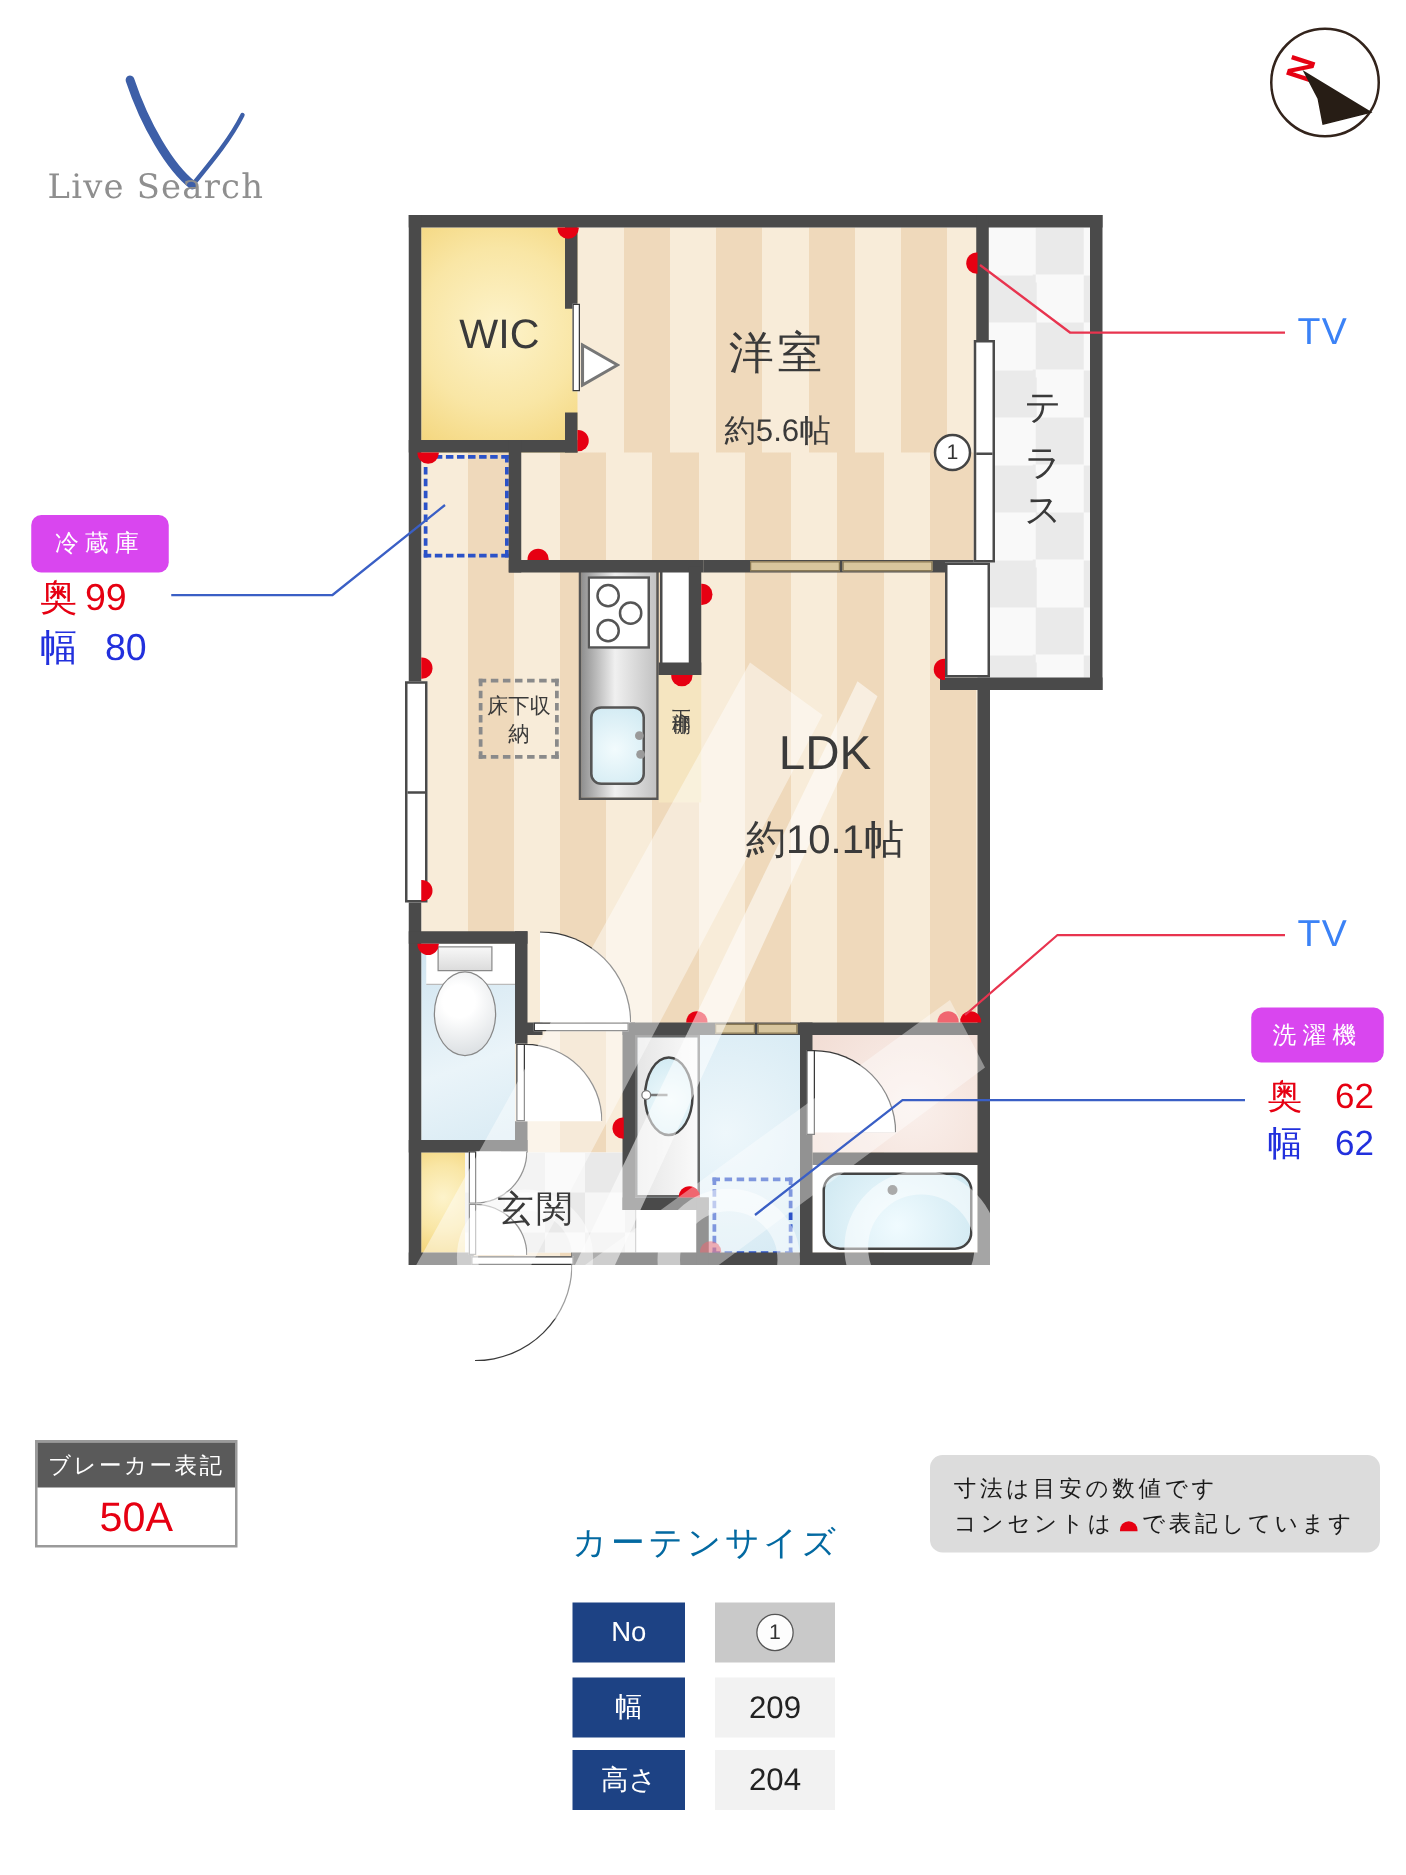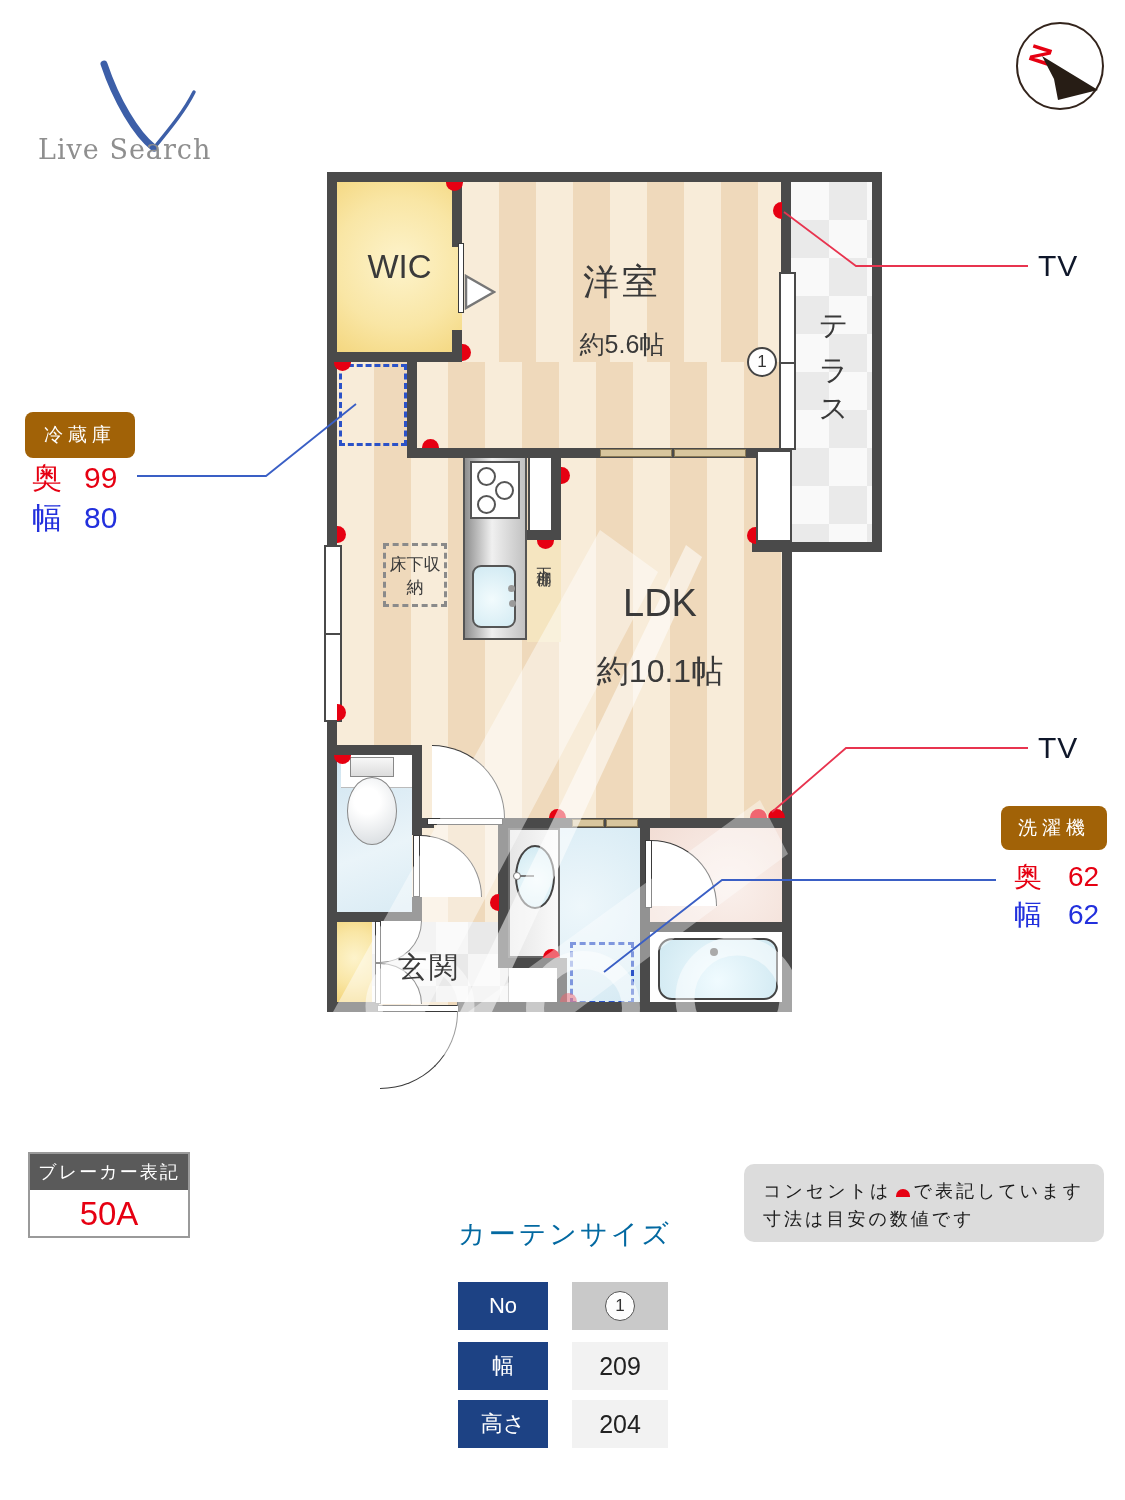--- a/index.html
+++ b/index.html
@@ -34,26 +34,26 @@
   .out-u{width:17px;height:9px;border-radius:9px 9px 0 0;}
   .out-d{width:17px;height:9px;border-radius:0 0 9px 9px;}
   .out-l{width:9px;height:17px;border-radius:9px 0 0 9px;}
   .out-r{width:9px;height:17px;border-radius:0 9px 9px 0;}
   
   .room-label{position:absolute;color:#3a3a3a;}
   .vtext{writing-mode:vertical-rl;}
   .circle-num{position:absolute;width:30px;height:30px;border:2px solid #444;border-radius:50%;
     background:#fff;box-sizing:border-box;display:flex;align-items:center;justify-content:center;
     font-size:17px;color:#333;}
-  .badge{position:absolute;background:#a16207;color:#fff;border-radius:8px;
+  .badge{position:absolute;background:#d946ef;color:#fff;border-radius:8px;
     display:flex;align-items:center;justify-content:center;letter-spacing:5px;font-size:19px;}
   .dim-row{position:absolute;display:flex;align-items:baseline;}
   .dim-red{color:#e60012;}
   .dim-blue{color:#2230dd;}
-  .tv-label{position:absolute;color:#0f172a;font-size:30px;letter-spacing:1px;}
+  .tv-label{position:absolute;color:#3b82f6;font-size:30px;letter-spacing:1px;}
   
   .breaker{position:absolute;left:28px;top:1152px;width:162px;height:86px;border:2px solid #9a9a9a;
     box-sizing:border-box;background:#fff;}
   .breaker .hd{height:36px;background:#5a5a5a;color:#fff;display:flex;align-items:center;
     justify-content:center;font-size:18px;letter-spacing:2px;}
   .breaker .val{height:48px;display:flex;align-items:center;justify-content:center;
     color:#e60012;font-size:33px;}
   
   .ct-title{position:absolute;left:420px;top:1216px;width:290px;text-align:center;
     font-size:27px;letter-spacing:3px;color:#0369a1;}
@@ -242,21 +242,21 @@
   <div class="room-label" style="left:398px;top:948px;width:100px;font-size:29px;letter-spacing:2px;">玄関</div>
   <div class="room-label" style="left:388px;top:553px;width:54px;text-align:center;font-size:17px;line-height:23px;word-break:break-all;">床下収納</div>
   <div class="room-label vtext" style="left:534px;top:556px;height:80px;font-size:15px;letter-spacing:2px;">下部棚</div>
   <div class="circle-num" style="left:747px;top:347px;">
     <span>1</span>
   </div>
 
   <div class="badge" style="left:25px;top:412px;width:110px;height:46px;">冷蔵庫</div>
   <div class="dim-row" style="left:32px;top:458px;font-size:30px;">
     <span class="dim-red">奥</span>
-    <span class="dim-red" style="margin-left:22px;">99</span>
+    <span class="dim-red" style="margin-left:6px;">99</span>
   </div>
   <div class="dim-row" style="left:32px;top:498px;font-size:30px;">
     <span class="dim-blue">幅</span>
     <span class="dim-blue" style="margin-left:22px;">80</span>
   </div>
 
   <div class="badge" style="left:1001px;top:806px;width:106px;height:44px;">洗濯機</div>
   <div class="dim-row" style="left:1014px;top:858px;font-size:28px;">
     <span class="dim-red">奥</span>
     <span class="dim-red" style="margin-left:26px;">62</span>
@@ -278,18 +278,18 @@
   <div class="ct-label" style="top:1282px;">No</div>
   <div class="ct-value gray" style="top:1282px;">
     <span class="ct-circle">1</span>
   </div>
   <div class="ct-label" style="top:1342px;">幅</div>
   <div class="ct-value" style="top:1342px;">209</div>
   <div class="ct-label" style="top:1400px;">高さ</div>
   <div class="ct-value" style="top:1400px;">204</div>
 
   <div class="note">
+    <div>寸法は目安の数値です</div>
     <div><span>コンセントは</span><span class="mini-outlet"></span><span>で表記しています</span></div>
-    <div>寸法は目安の数値です</div>
   </div>
 
 
 </div>
 
 </body></html>

